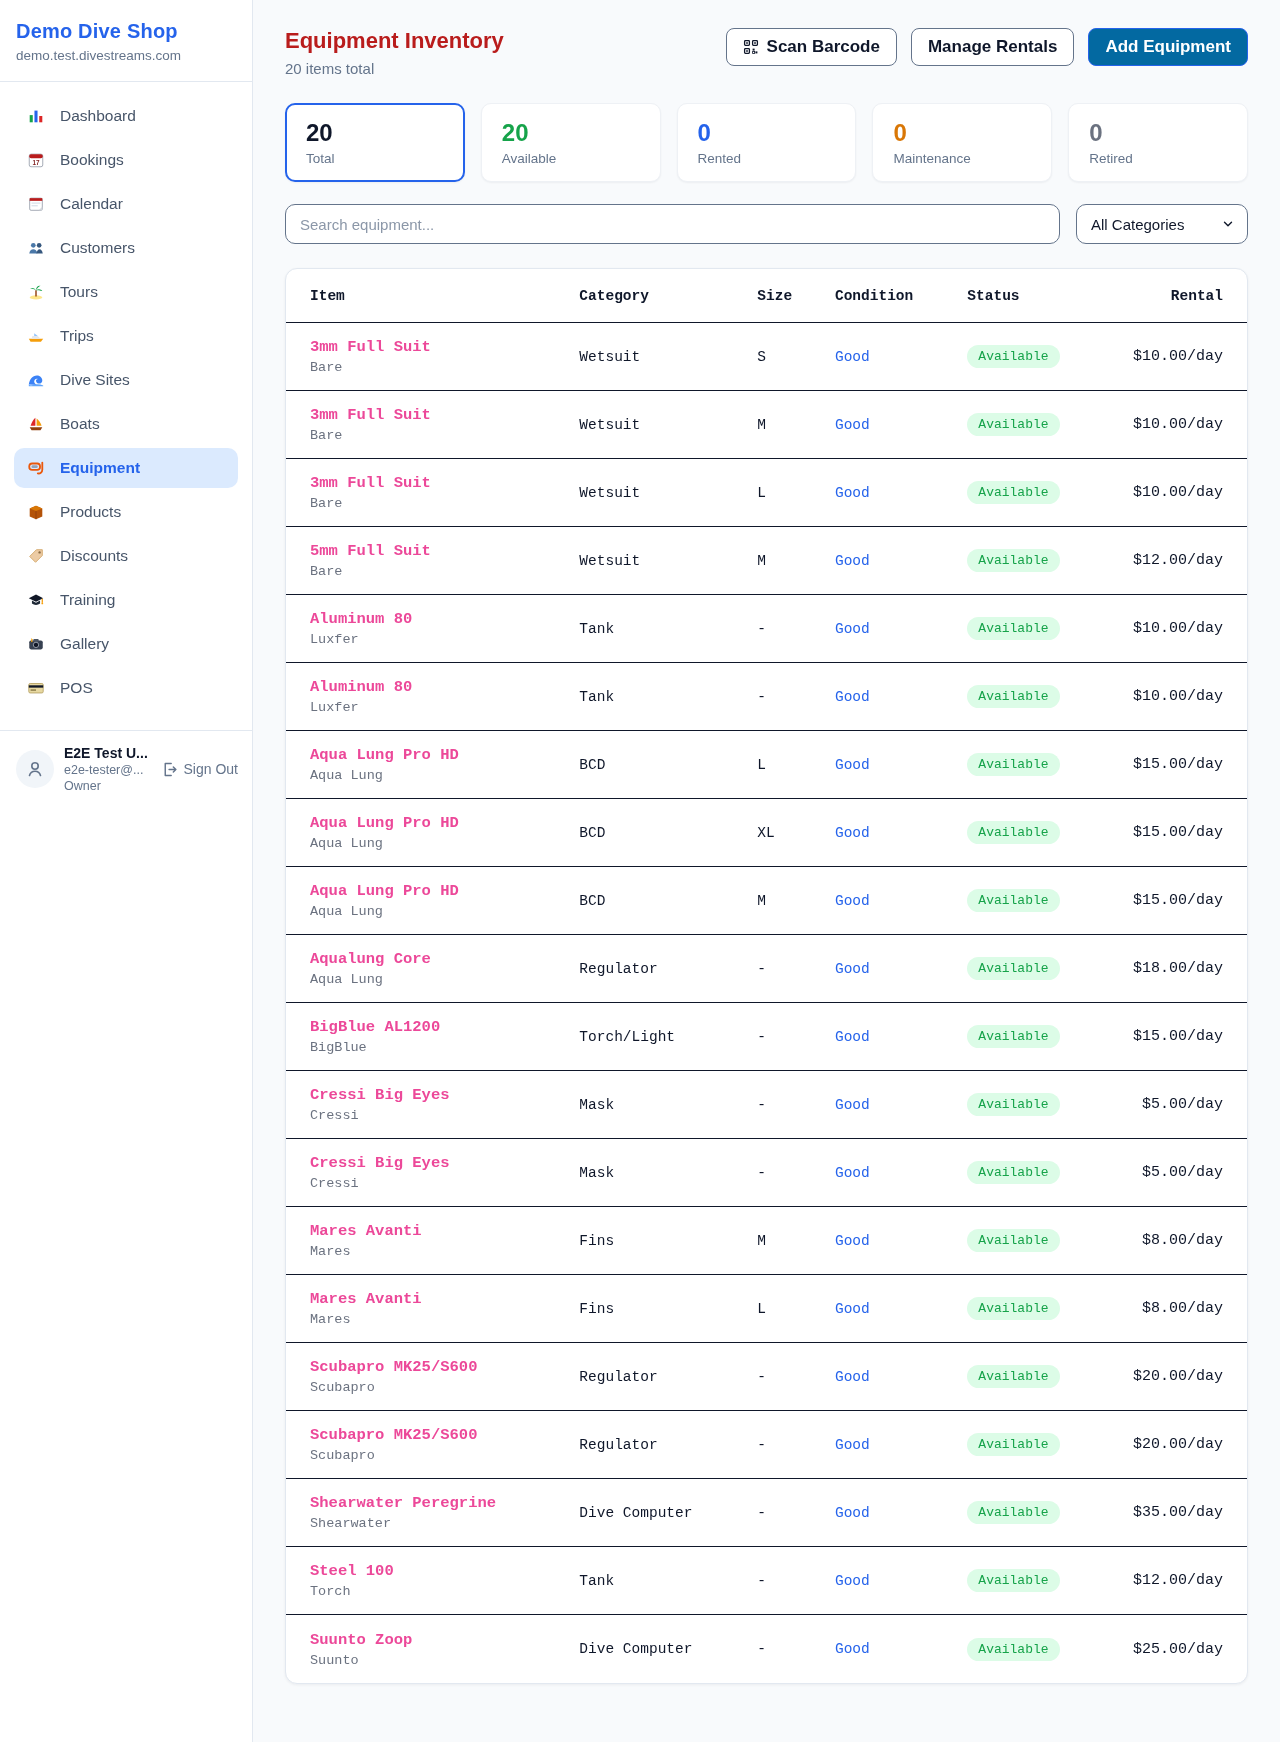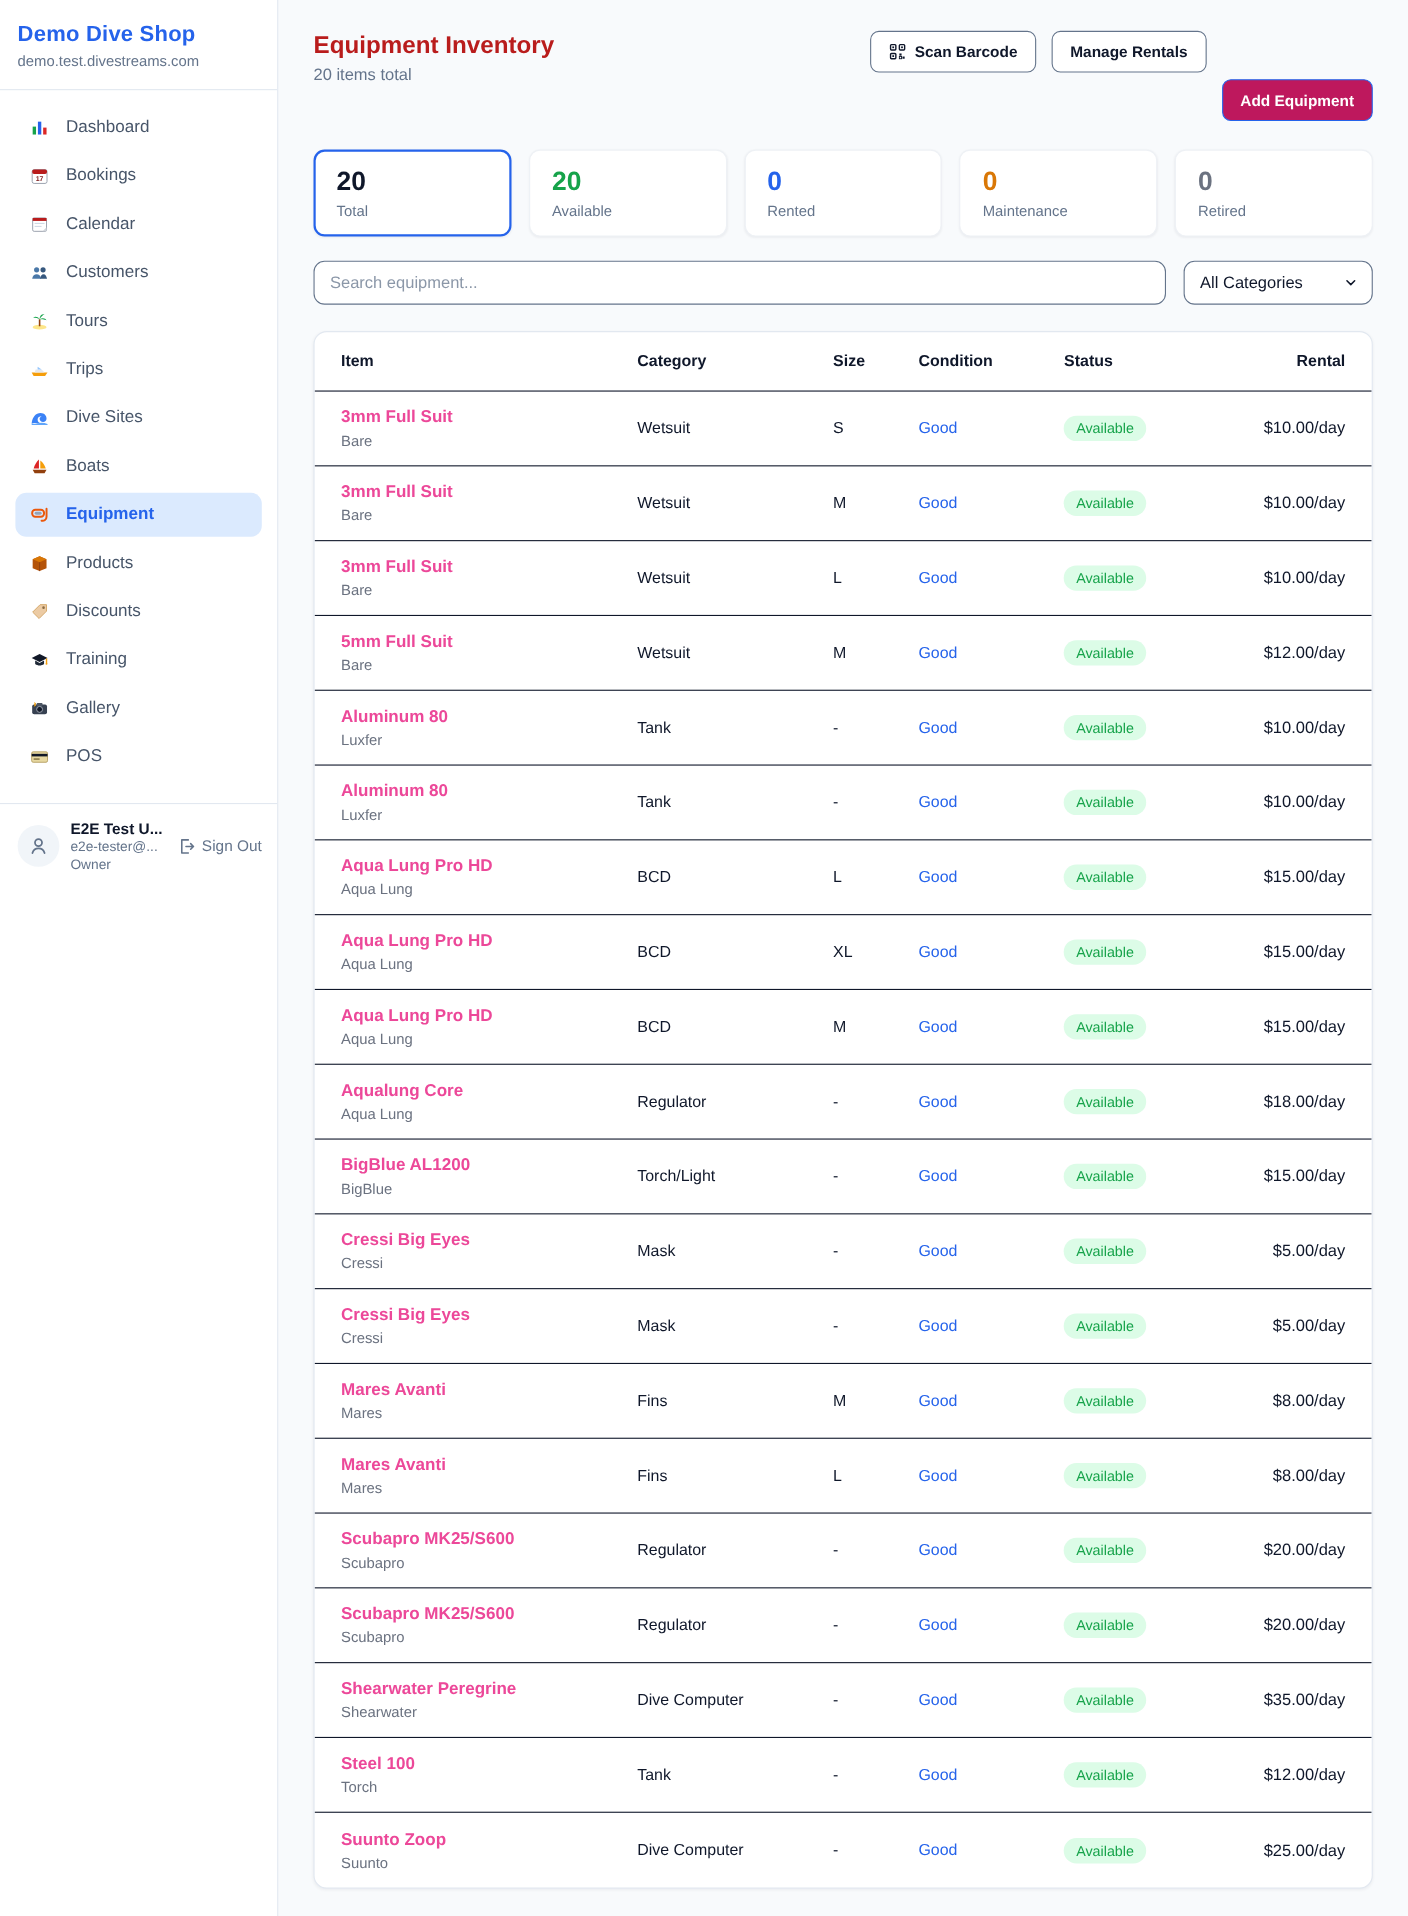--- a/index.html
+++ b/index.html
@@ -24,37 +24,37 @@
   .user-col { min-width:0; }
   .user-name { font-size:14px; font-weight:700; color:#0f172a; white-space:nowrap; }
   .user-email, .user-role { font-size:12.5px; color:#64748b; margin-top:2px; white-space:nowrap; }
   .signout { margin-left:auto; display:flex; align-items:center; gap:6px; color:#64748b; font-size:14px; cursor:pointer; white-space:nowrap; }
   
   .main { flex:1; padding:28px 32px 32px 32px; }
   .page-head { display:flex; align-items:flex-start; justify-content:space-between; }
   .page-title { font-size:22px; font-weight:700; color:#b91c1c; }
   .page-sub { font-size:15px; color:#64748b; margin-top:6px; }
   .head-actions { display:flex; gap:14px; }
-  .btn { height:38px; display:inline-flex; align-items:center; gap:8px; padding:0 16px; border-radius:8px; font-size:14px; font-weight:600; cursor:pointer; }
+  .btn { height:38px; display:inline-flex; align-items:center; gap:8px; padding:0 16px; border-radius:8px; font-size:17px; font-weight:600; cursor:pointer; }
   .btn-outline { background:#fff; border:1px solid #64748b; color:#0f172a; }
-  .btn-primary { background:#be185d; border:1px solid #2563eb; color:#fff;margin-top:44px; }
+  .btn-primary { background:#0369a1; border:1px solid #2563eb; color:#fff; }
   
   .stats { display:flex; gap:16px; margin-top:26px; }
   .stat-card { flex:1; background:#fff; border:1px solid #eef1f5; border-radius:10px; padding:15px 20px; box-shadow:0 1px 2px rgba(15,23,42,.05); cursor:pointer; }
   .stat-card.selected { border:2px solid #2563eb; padding:14px 19px; }
   .stat-value { font-size:24px; font-weight:800; }
   .stat-label { font-size:13.5px; color:#64748b; margin-top:4px; }
   
   .filters { display:flex; gap:16px; margin-top:22px; }
   .search-box { flex:1; height:40px; background:#fff; border:1px solid #64748b; border-radius:10px; display:flex; align-items:center; padding:0 14px; }
   .search-box input { border:none; outline:none; width:100%; font-size:15px; font-family:inherit; color:#404040; background:transparent; }
   .search-box input::placeholder { color:#8b97a8; }
   .select { width:172px; height:40px; background:#fff; border:1px solid #64748b; border-radius:10px; display:flex; align-items:center; justify-content:space-between; padding:0 12px 0 14px; font-size:15px; cursor:pointer; }
   
-  .table-card { margin-top:24px; background:#fff; border:1px solid #e2e8f0; border-radius:12px; box-shadow:0 1px 3px rgba(15,23,42,.06); overflow:hidden; }
+  .table-card { margin-top:24px; background:#fff; border:1px solid #e2e8f0; border-radius:12px; box-shadow:0 1px 3px rgba(15,23,42,.06); overflow:hidden;font-family:Liberation Mono, monospace; }
   .tgrid { display:grid; grid-template-columns:29.5% 19.5% 8.5% 14.5% 14% 1fr; align-items:center; padding:0 24px; }
   .thead { height:54px; border-bottom:1.5px solid #0f172a; }
   .thead div { font-size:14.5px; font-weight:700; color:#0f172a; }
   .th-rental { text-align:right; }
   .trow { min-height:68px; padding-top:12px; padding-bottom:12px; border-bottom:1px solid #0f172a; }
   .trow:last-child { border-bottom:none; }
   .item-name { font-size:15.5px; font-weight:600; color:#ec4899; text-decoration:none; cursor:pointer; display:inline-block; }
   .item-brand { font-size:13.5px; color:#6b7280; margin-top:4px; }
   .c-cat, .c-size { font-size:14.5px; color:#0f172a; }
   .c-cond { font-size:14.5px; color:#2563eb; cursor:pointer; }

